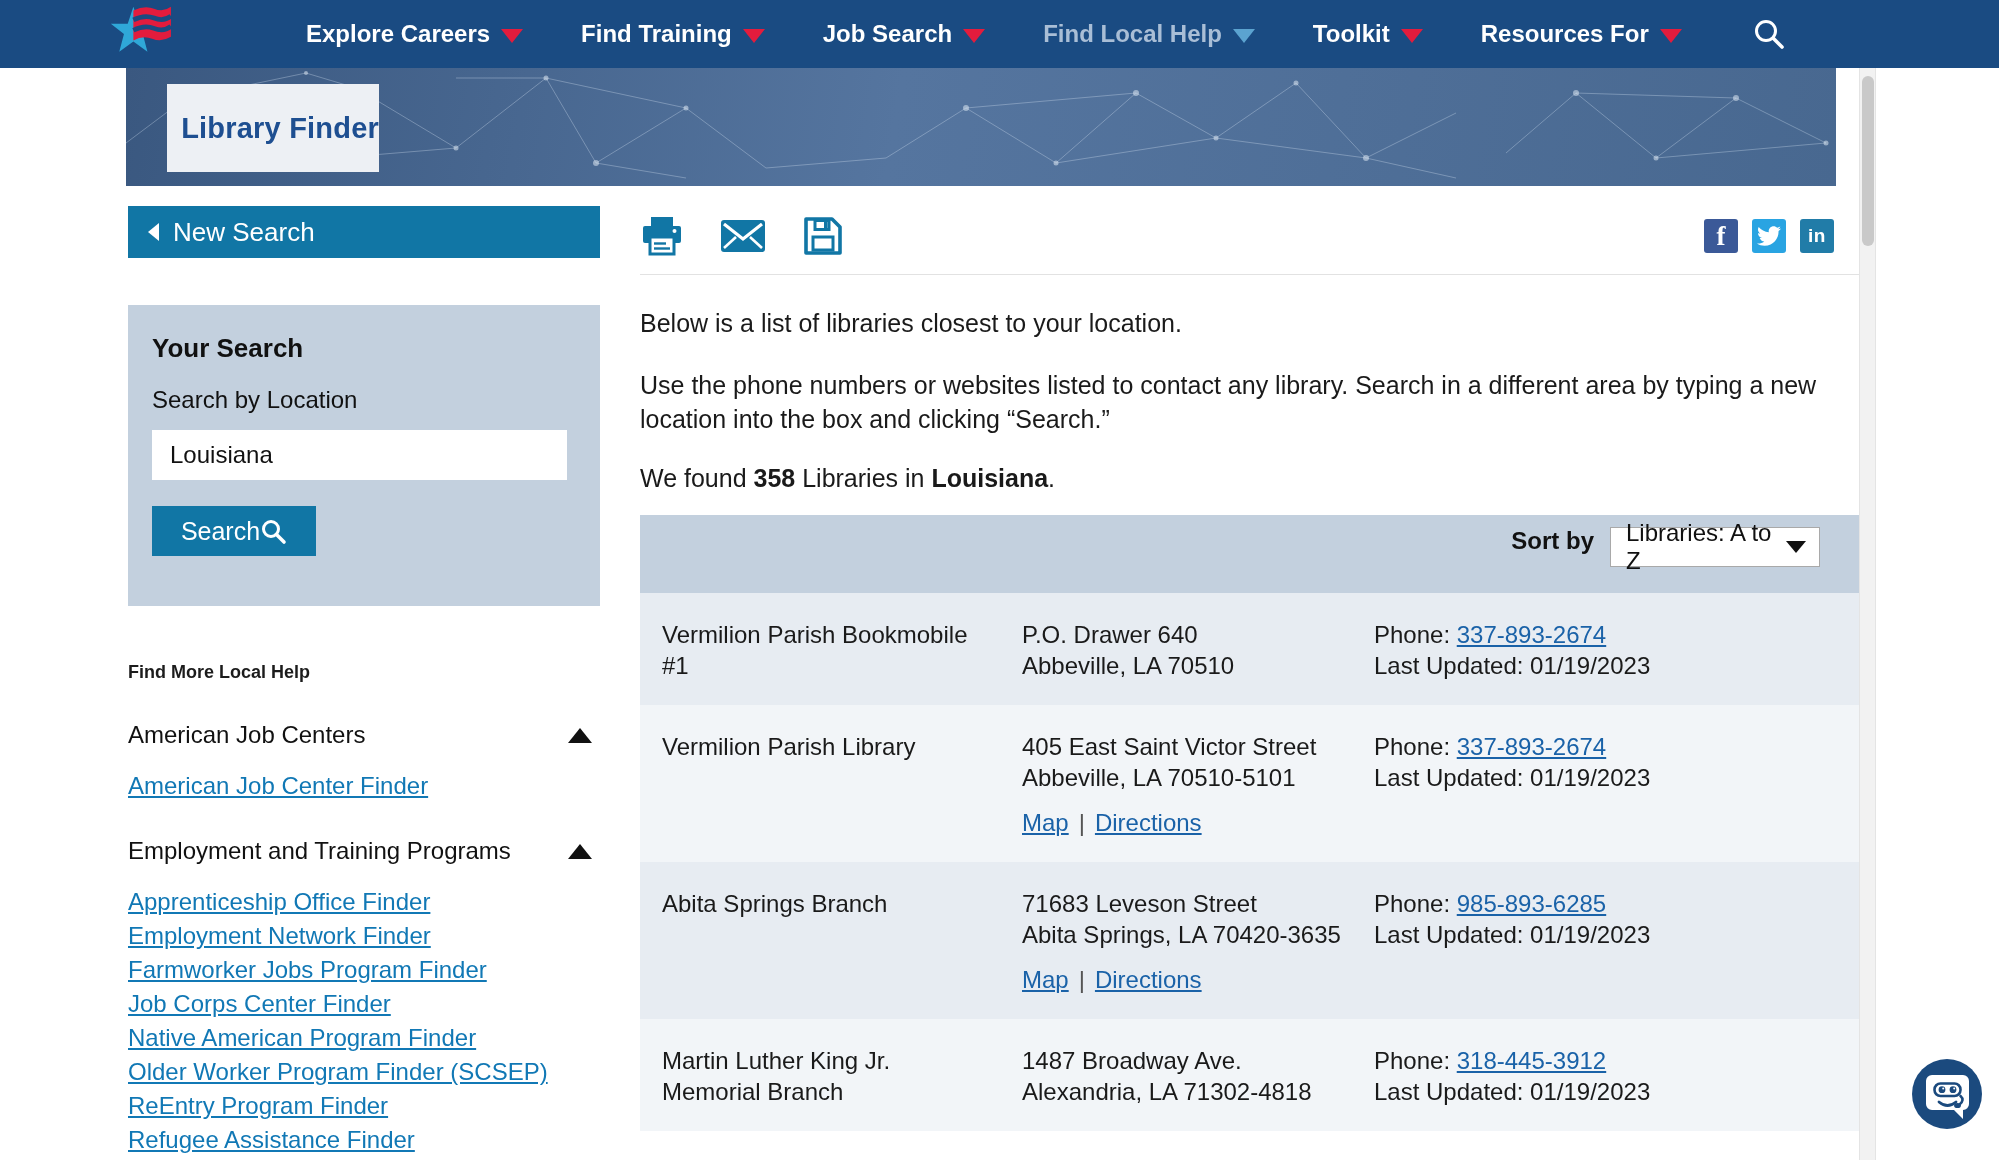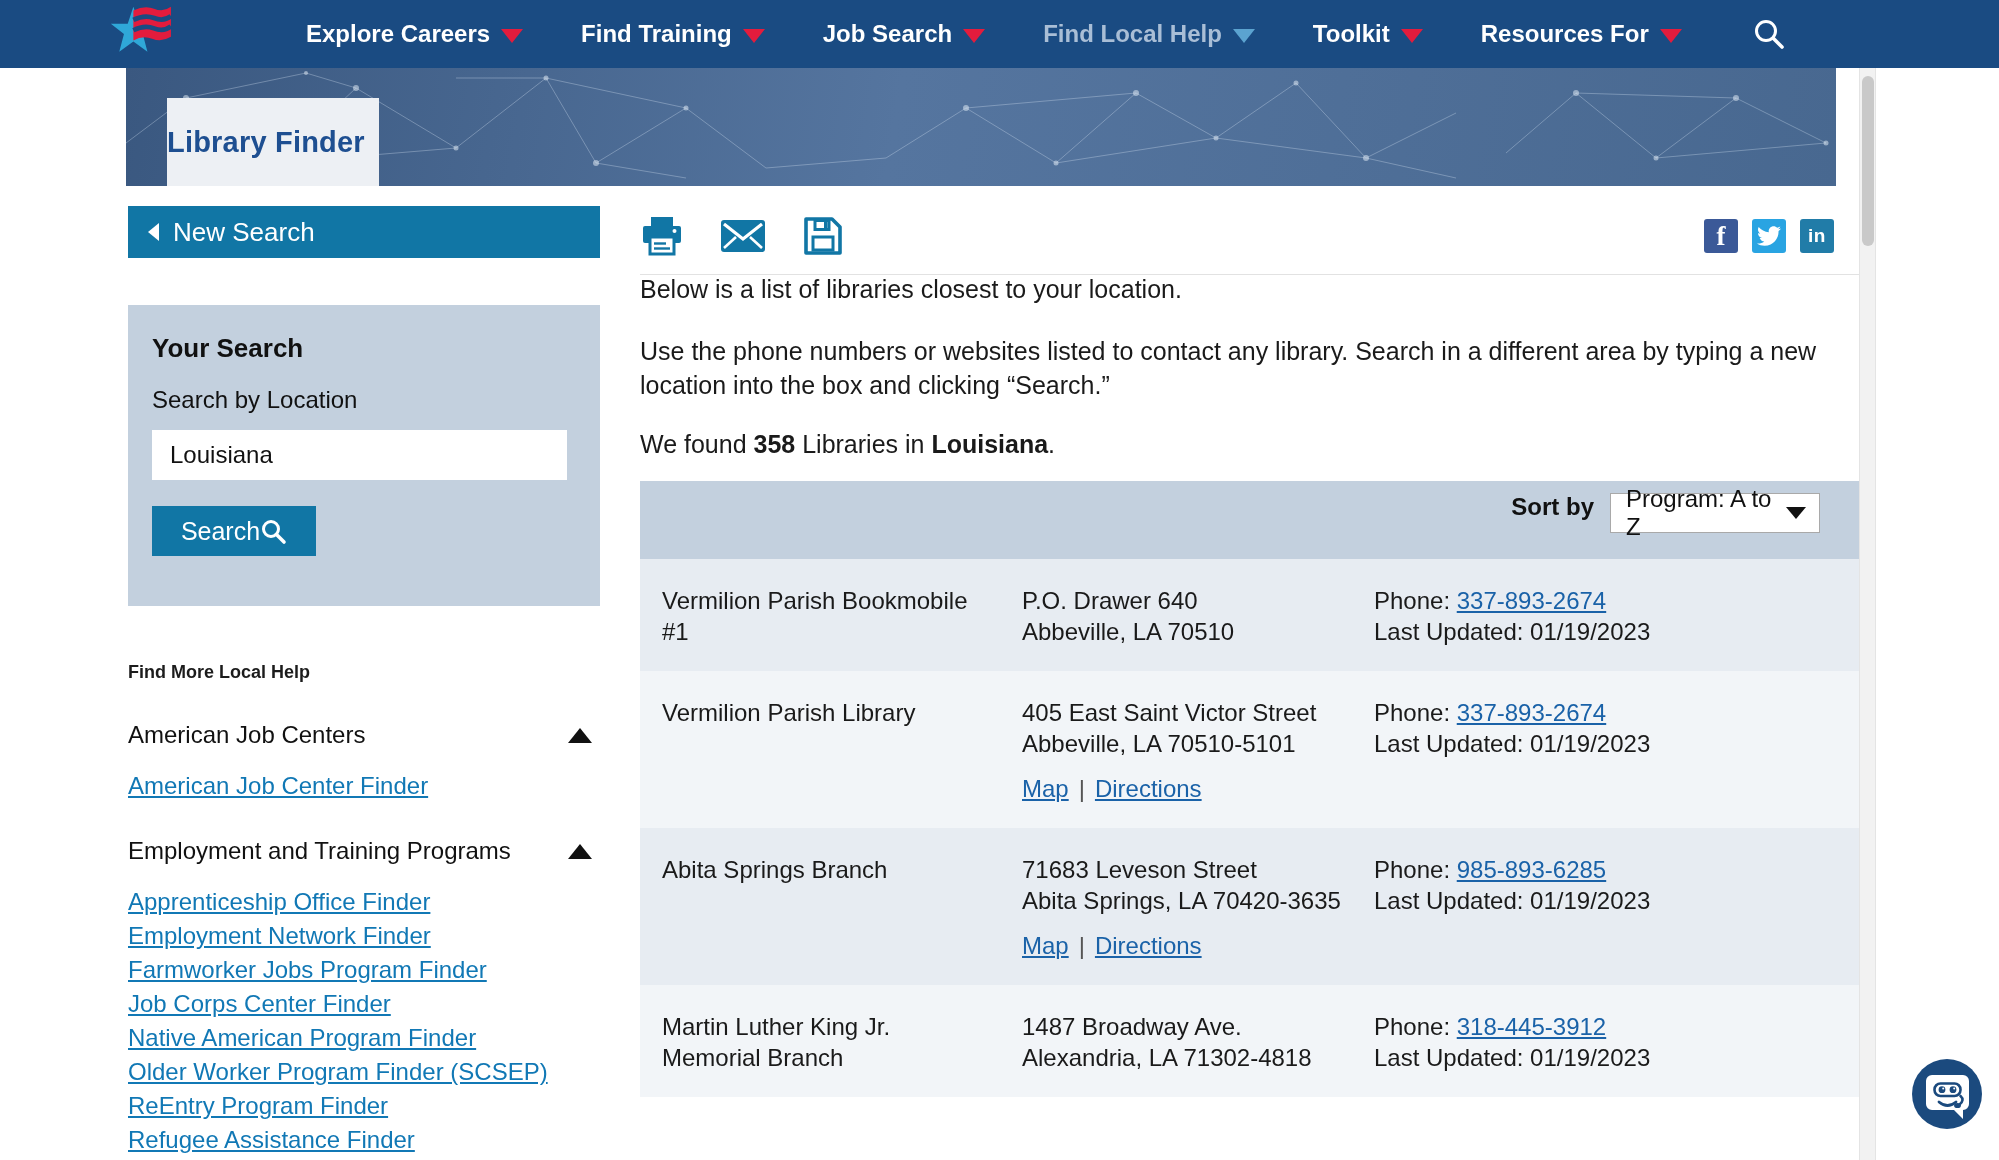--- a/index.html
+++ b/index.html
@@ -22,22 +22,22 @@
   .tri-down.blue { border-top-color:var(--active_arrow,#5BA3D0); }
   .nav-search { margin-left:70px; width:34px; height:34px; cursor:pointer; }
   
   .banner {
     position:absolute; top:68px; left:126px; width:1710px; height:118px;
     background:linear-gradient(100deg,#3A5880 0%,#55759F 45%,#486890 100%);
     overflow:hidden;
   }
   .banner svg.net { position:absolute; inset:0; }
   .banner-title-box {
-    position:absolute; left:41px; top:30px; width:212px; height:88px;
-    background:#EDF0F4; display:flex; align-items:center; justify-content:flex-start;
+    position:absolute; left:41px; top:16px; width:212px; height:88px;
+    background:#EDF0F4; display:flex; align-items:center; justify-content:flex-end;
   }
   .banner-title { font-size:29px; font-weight:600; color:#1E4F91; letter-spacing:.2px; }
   
   .sidebar { position:absolute; left:128px; top:206px; width:472px; }
   .new-search {
     height:52px; background:var(--accent_teal,#1176A5); color:#fff;
     display:flex; align-items:center; gap:14px; padding-left:20px;
     font-size:26px; cursor:pointer;text-align:right;
   }
   .tri-left { width:0; height:0; border-top:9px solid transparent; border-bottom:9px solid transparent; border-right:11px solid #fff; }
@@ -62,21 +62,21 @@
   
   .main { position:absolute; left:640px; top:210px; width:1220px; }
   .toolbar { display:flex; justify-content:space-between; align-items:center; padding:4px 26px 16px 0; border-bottom:1px solid #E2E2E2; }
   .tool-icons { display:flex; align-items:center; gap:36px; }
   .tool-icons .ticon { cursor:pointer; display:block; }
   .social { display:flex; align-items:center; gap:14px; }
   .sbox { width:34px; height:34px; border-radius:3px; display:flex; align-items:center; justify-content:center; color:#fff; font-weight:700; cursor:pointer; }
   .sbox.fb { background:var(--facebook,#3B5998); font-family:"Liberation Serif",serif; font-size:27px; }
   .sbox.tw { background:var(--twitter,#29A4E2); }
   .sbox.li { background:var(--linkedin,#217CA8); font-size:19px; letter-spacing:.5px; }
-  .p1 { font-size:25px; }
+  .p1 { margin-top:34px; font-size:25px; }
   .p2 { margin-top:30px; font-size:25px; line-height:34px; width:1185px; }
   .p3 { margin-top:28px; font-size:25px; }
   .p3 b { font-weight:700; }
   
   .results { margin-top:22px; width:1220px; }
   .res-header { background:var(--panel_bg,#C3D0DE); padding:12px 0 22px; }
   .sort-row { display:flex; justify-content:flex-end; align-items:flex-start; gap:16px; padding-right:40px; height:44px; }
   .sort-label { font-size:24px; font-weight:700; color:#111; }
   .sort-select {
     width:210px; height:40px; background:#fff; border:1px solid #A9A9A9;
@@ -267,21 +267,21 @@
 
   <p class="p1">Below is a list of libraries closest to your location.</p>
   <p class="p2">Use the phone numbers or websites listed to contact any library. Search in a different area by typing a new location into the box and clicking “Search.”</p>
   <p class="p3"><span>We found </span><b>358</b><span> Libraries in </span><b>Louisiana</b><span>.</span></p>
 
   <section class="results">
     <div class="res-header">
       <div class="sort-row">
         <span class="sort-label">Sort by</span>
         <div class="sort-select">
-          <span>Program: A to Z</span>
+          <span>Libraries: A to Z</span>
           <span class="sel-tri"></span>
         </div>
       </div>
     </div>
     <div id="rows">
         <div class="row odd">
           <div class="cell-name">Vermilion Parish Bookmobile #1</div>
           <div class="cell-loc">
             <div>P.O. Drawer 640</div>
             <div>Abbeville, LA 70510</div>

